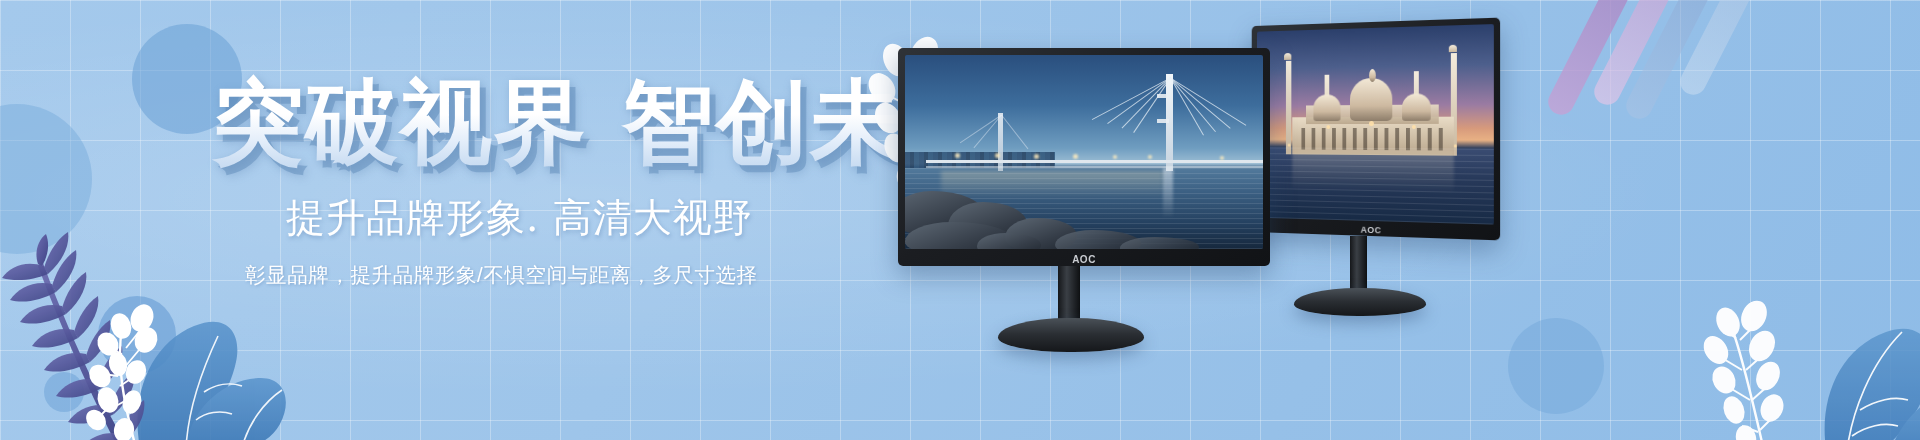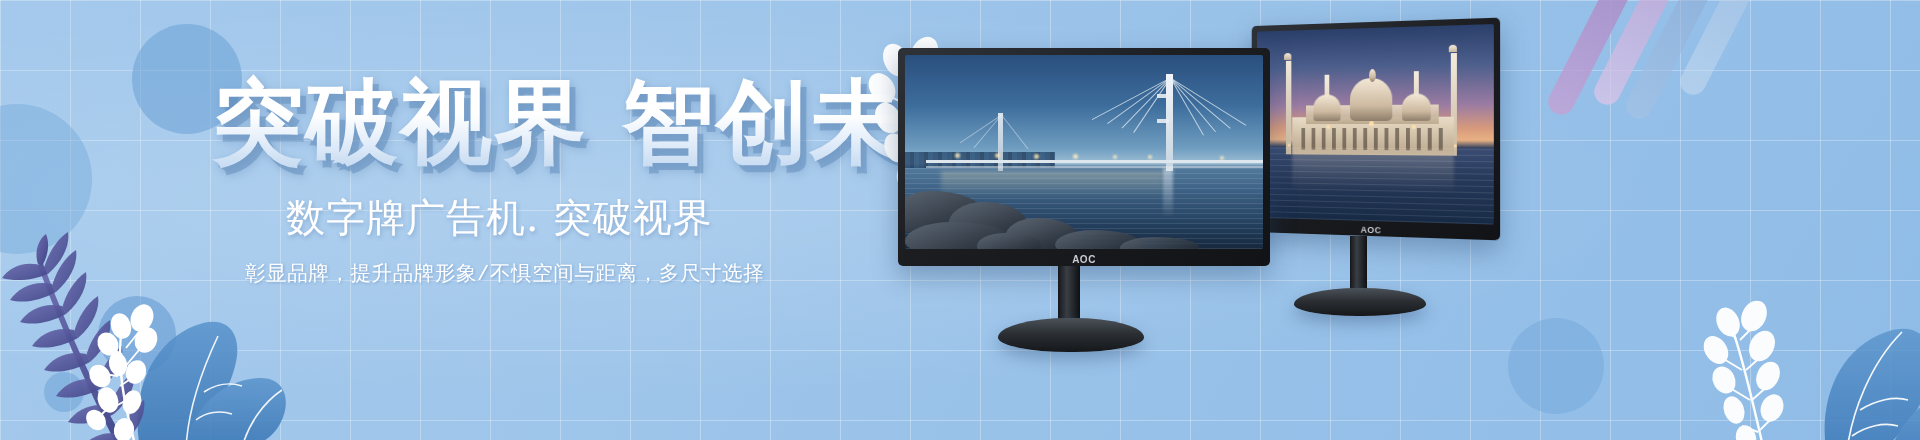--- a/index.html
+++ b/index.html
@@ -59,21 +59,21 @@
   .subtitle{
     position:absolute; left:286px; top:192px; width:560px;
     font-family:"DejaVu Serif", serif;
     font-size:39px; line-height:52px; color:#ffffff;
     letter-spacing:1px; white-space:nowrap;
     text-shadow:1px 2px 4px rgba(74,116,168,.40);
   }
 
   .tagline{
     position:absolute; left:245px; top:258px; width:640px;
-    font-family:Liberation Mono, monospace;
+    font-family:Liberation Sans, sans-serif;
     font-size:20.5px; line-height:34px; color:#ffffff;
     letter-spacing:.6px; white-space:nowrap;
     text-shadow:1px 1px 3px rgba(74,116,168,.45);
   }
 
   
   .bot{ position:absolute; pointer-events:none; }
   .bot-bl{ left:-10px; bottom:-8px; width:300px; height:300px; }
   .bot-br{ right:-30px; bottom:-20px; width:300px; height:280px; }
   .bot-tr{ left:838px; top:16px; width:190px; height:190px; }
@@ -153,21 +153,21 @@
 
   <div class="ribbon">
     <i class="rb1"></i>
       <i class="rb2"></i>
       <i class="rb3"></i>
       <i class="rb4"></i>
   </div>
 
   <div class="copy">
     <div class="headline">突破视界 智创未来</div>
-    <div class="subtitle">数字牌广告机. 突破视界</div>
+    <div class="subtitle">提升品牌形象. 高清大视野</div>
     <div class="tagline">彰显品牌，提升品牌形象/不惧空间与距离，多尺寸选择</div>
   </div>
 
   <svg class="bot bot-bl" viewBox="0 0 300 300">
     <defs>
       <linearGradient id="fernG" x1="0" y1="0" x2="1" y2="1">
         <stop offset="0" stop-color="#6d6cb0"></stop>
           <stop offset="1" stop-color="#3f4486"></stop>
       </linearGradient>
       <linearGradient id="leafG" x1="0" y1="0" x2="0" y2="1">

